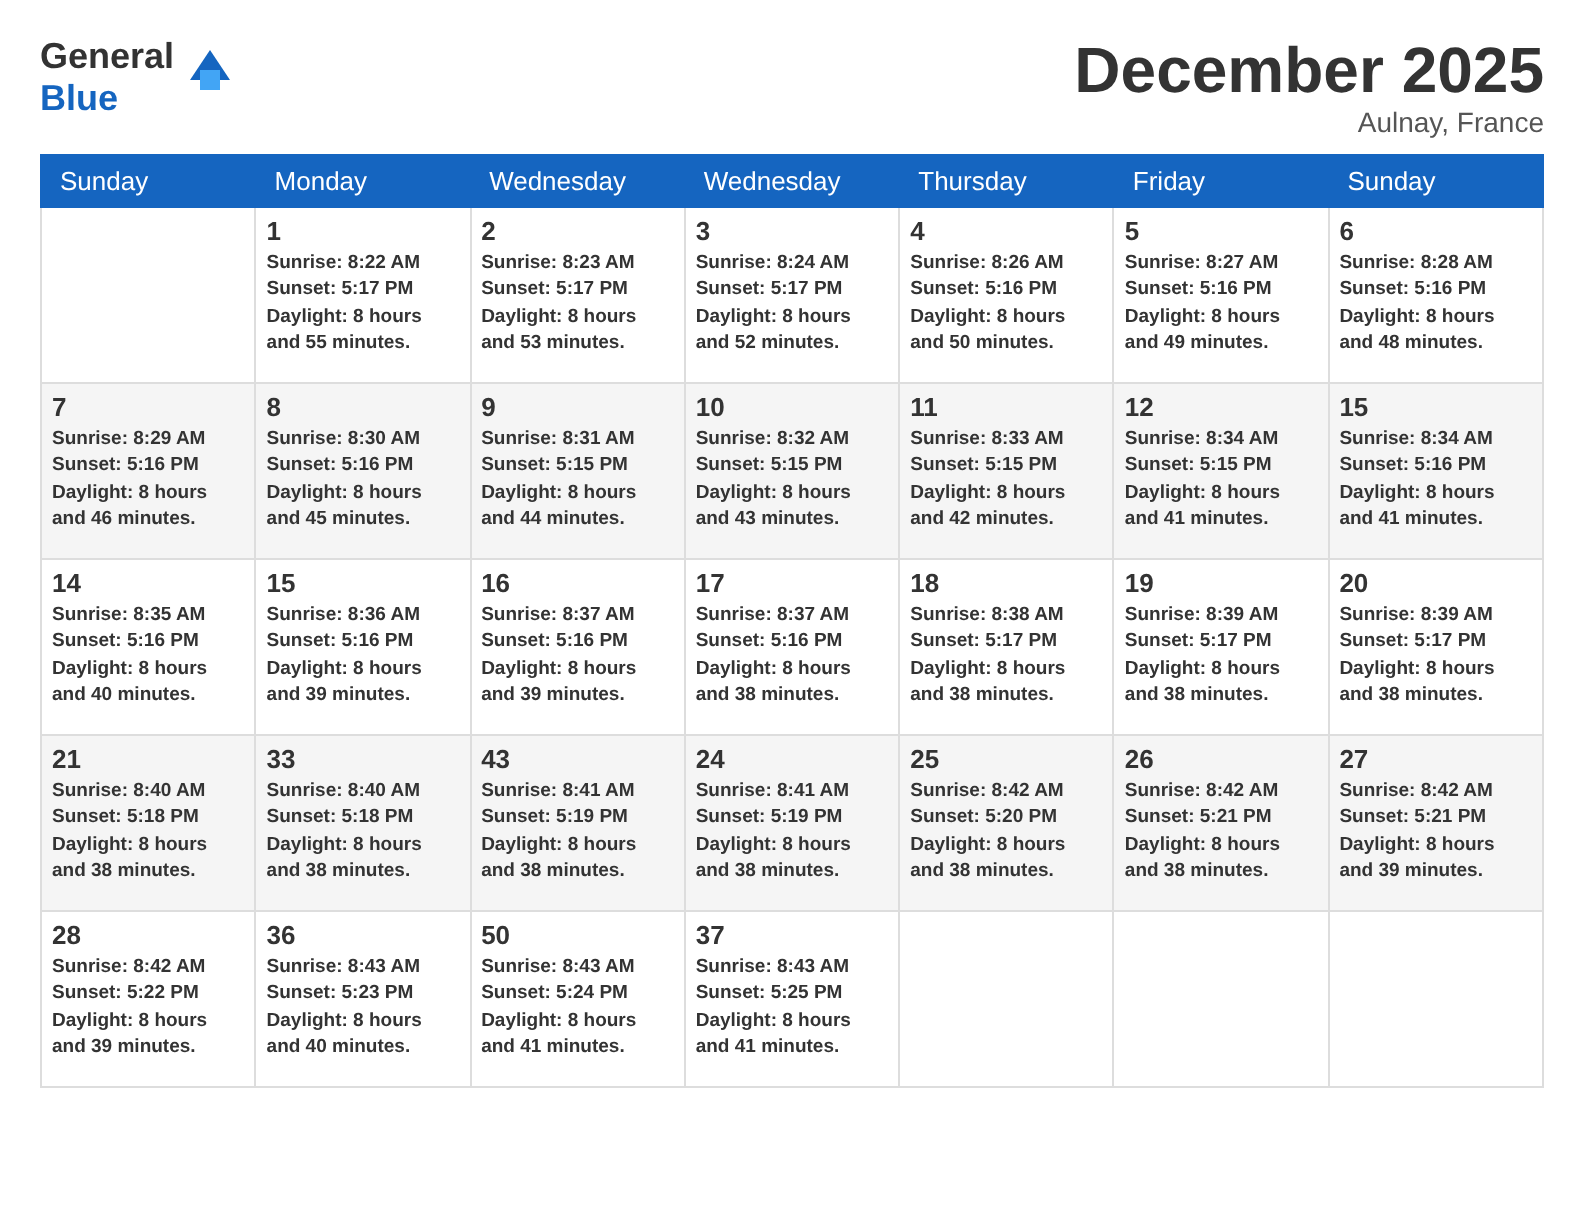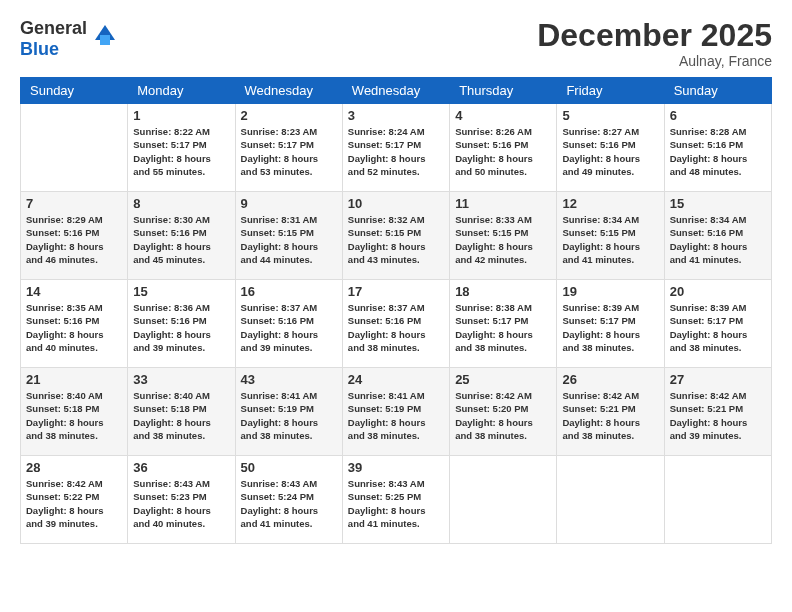--- a/index.html
+++ b/index.html
@@ -241,21 +241,21 @@
           </td>
           <td>
             <span class="day-num">36</span>
             <div class="day-detail">Sunrise: 8:43 AM<br>Sunset: 5:23 PM<br>Daylight: 8 hours and 40 minutes.</div>
           </td>
           <td>
             <span class="day-num">50</span>
             <div class="day-detail">Sunrise: 8:43 AM<br>Sunset: 5:24 PM<br>Daylight: 8 hours and 41 minutes.</div>
           </td>
           <td>
-            <span class="day-num">39</span>
+            <span class="day-num">37</span>
             <div class="day-detail">Sunrise: 8:43 AM<br>Sunset: 5:25 PM<br>Daylight: 8 hours and 41 minutes.</div>
           </td>
           <td class="empty-cell"></td>
           <td class="empty-cell"></td>
           <td class="empty-cell"></td>
         </tr>
       </tbody>
   </table>
 </div>
 

